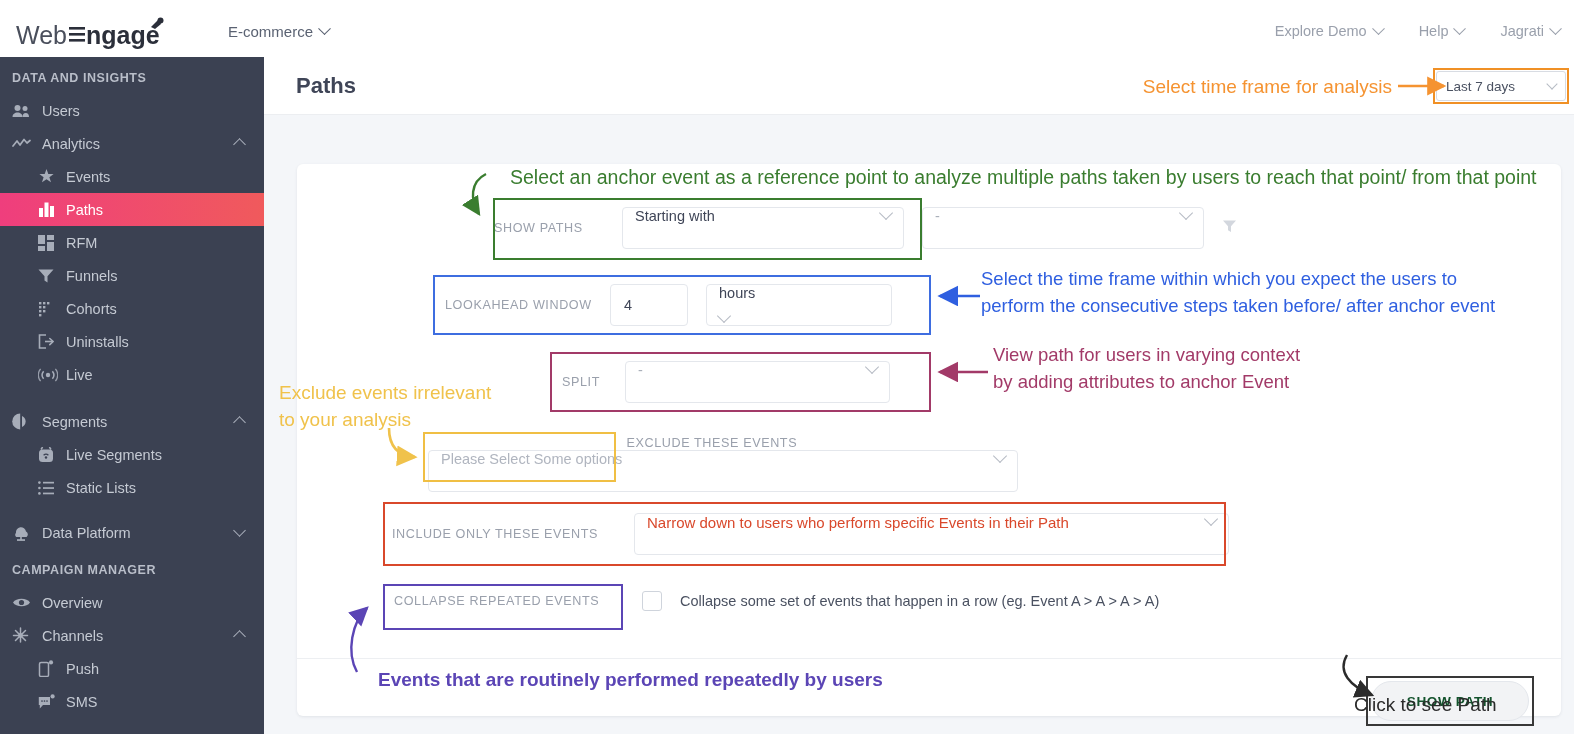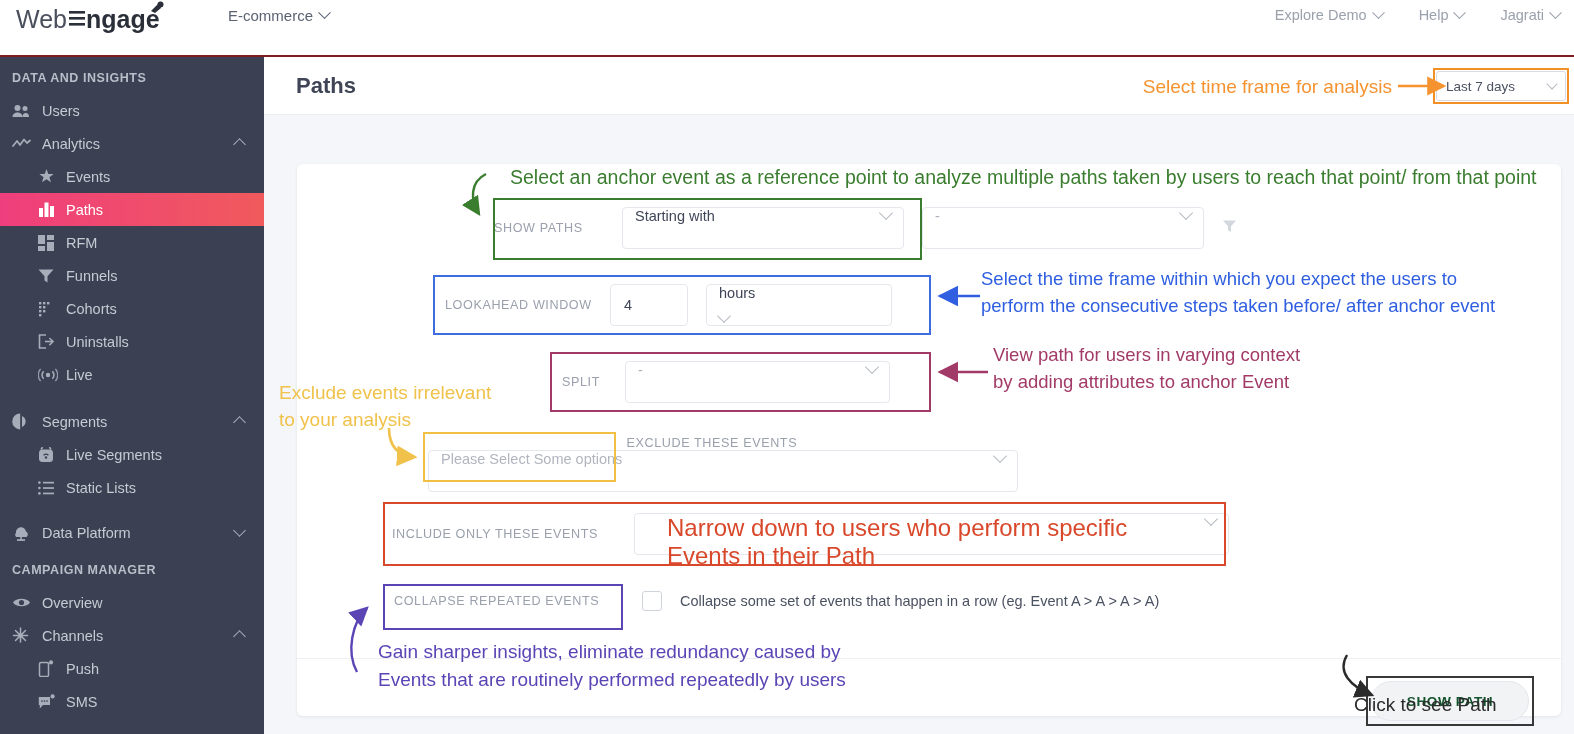--- a/index.html
+++ b/index.html
@@ -6,21 +6,21 @@
   html, body {
     width: 1574px; height: 734px;
     font-family: "Liberation Sans", sans-serif;
     background: #ffffff;
     overflow: hidden;
   }
   #app { position: relative; width: 1574px; height: 734px; }
 
   
   .topbar {
-    position: absolute; top: 0; left: 0; width: 1574px; height: 57px;
+    position: absolute; top: 16px; left: 0; width: 1574px; height: 57px;
     background: #ffffff; border-bottom: 2px solid #7f1d1d;
     display: flex; align-items: center; padding-left: 8px;
   }
   .brand { position: absolute; left: 12px; top: 0px; width: 170px; height: 40px; }
   .brand svg { display: block; }
   .nav-workspace {
     position: absolute; left: 228px; top: 7px;
     font-size: 15px; color: #5a6272; display: flex; align-items: center; gap: 7px;
     cursor: pointer;
   }
@@ -464,35 +464,34 @@
         <div class="select" style="width:590px;">
           <span class="ph">Please Select Some options</span>
           <span class="sel-chev"></span>
         </div>
       </div>
       <div class="abox" style="left:126px; top:268px; width:193px; height:50px; border:2.5px solid #f0bf44;"></div>
 
       <div class="row" style="left:95px; top:349px;">
         <span class="field-label" style="width:242px;">INCLUDE ONLY THESE EVENTS</span>
         <div class="select" style="width:595px;">
-          <span style="color:#d9482b; font-size:24px;margin-left:20px;">Narrow down to users who perform specific Events in their Path</span>
+          <span style="color:#d9482b; font-size:15px;">Narrow down to users who perform specific Events in their Path</span>
           <span class="sel-chev"></span>
         </div>
       </div>
       <div class="abox" style="left:86px; top:338px; width:843px; height:64px; border:2.5px solid #d9482b;"></div>
 
       <div class="row" style="left:97px; top:427px;">
         <span class="field-label" style="width:248px;">COLLAPSE REPEATED EVENTS</span>
         <span class="checkbox"></span>
         <span class="checkbox-text">Collapse some set of events that happen in a row (eg. Event A &gt; A &gt; A &gt; A)</span>
       </div>
       <div class="abox" style="left:86px; top:420px; width:240px; height:46px; border:2.5px solid #5b45b5;"></div>
 
-      <div class="ann" style="left:81px; top:477px; font-size:19px; color:#5b45b5;">Gain sharper insights, eliminate redundancy caused by</div>
-      <div class="ann" style="left:81px; top:505px; font-size:19px; color:#5b45b5;">Events that are routinely performed repeatedly by users</div>
+      <div class="ann" style="left:81px; top:505px; font-size:19px; color:#5b45b5;font-weight:bold;">Events that are routinely performed repeatedly by users</div>
 
       <div class="showpath-btn">
         <span>SHOW PATH</span>
       </div>
       <div class="showpath-box"></div>
     </div>
 
     <div class="ann-clickpath">Click to see Path</div>
   </div>
 

